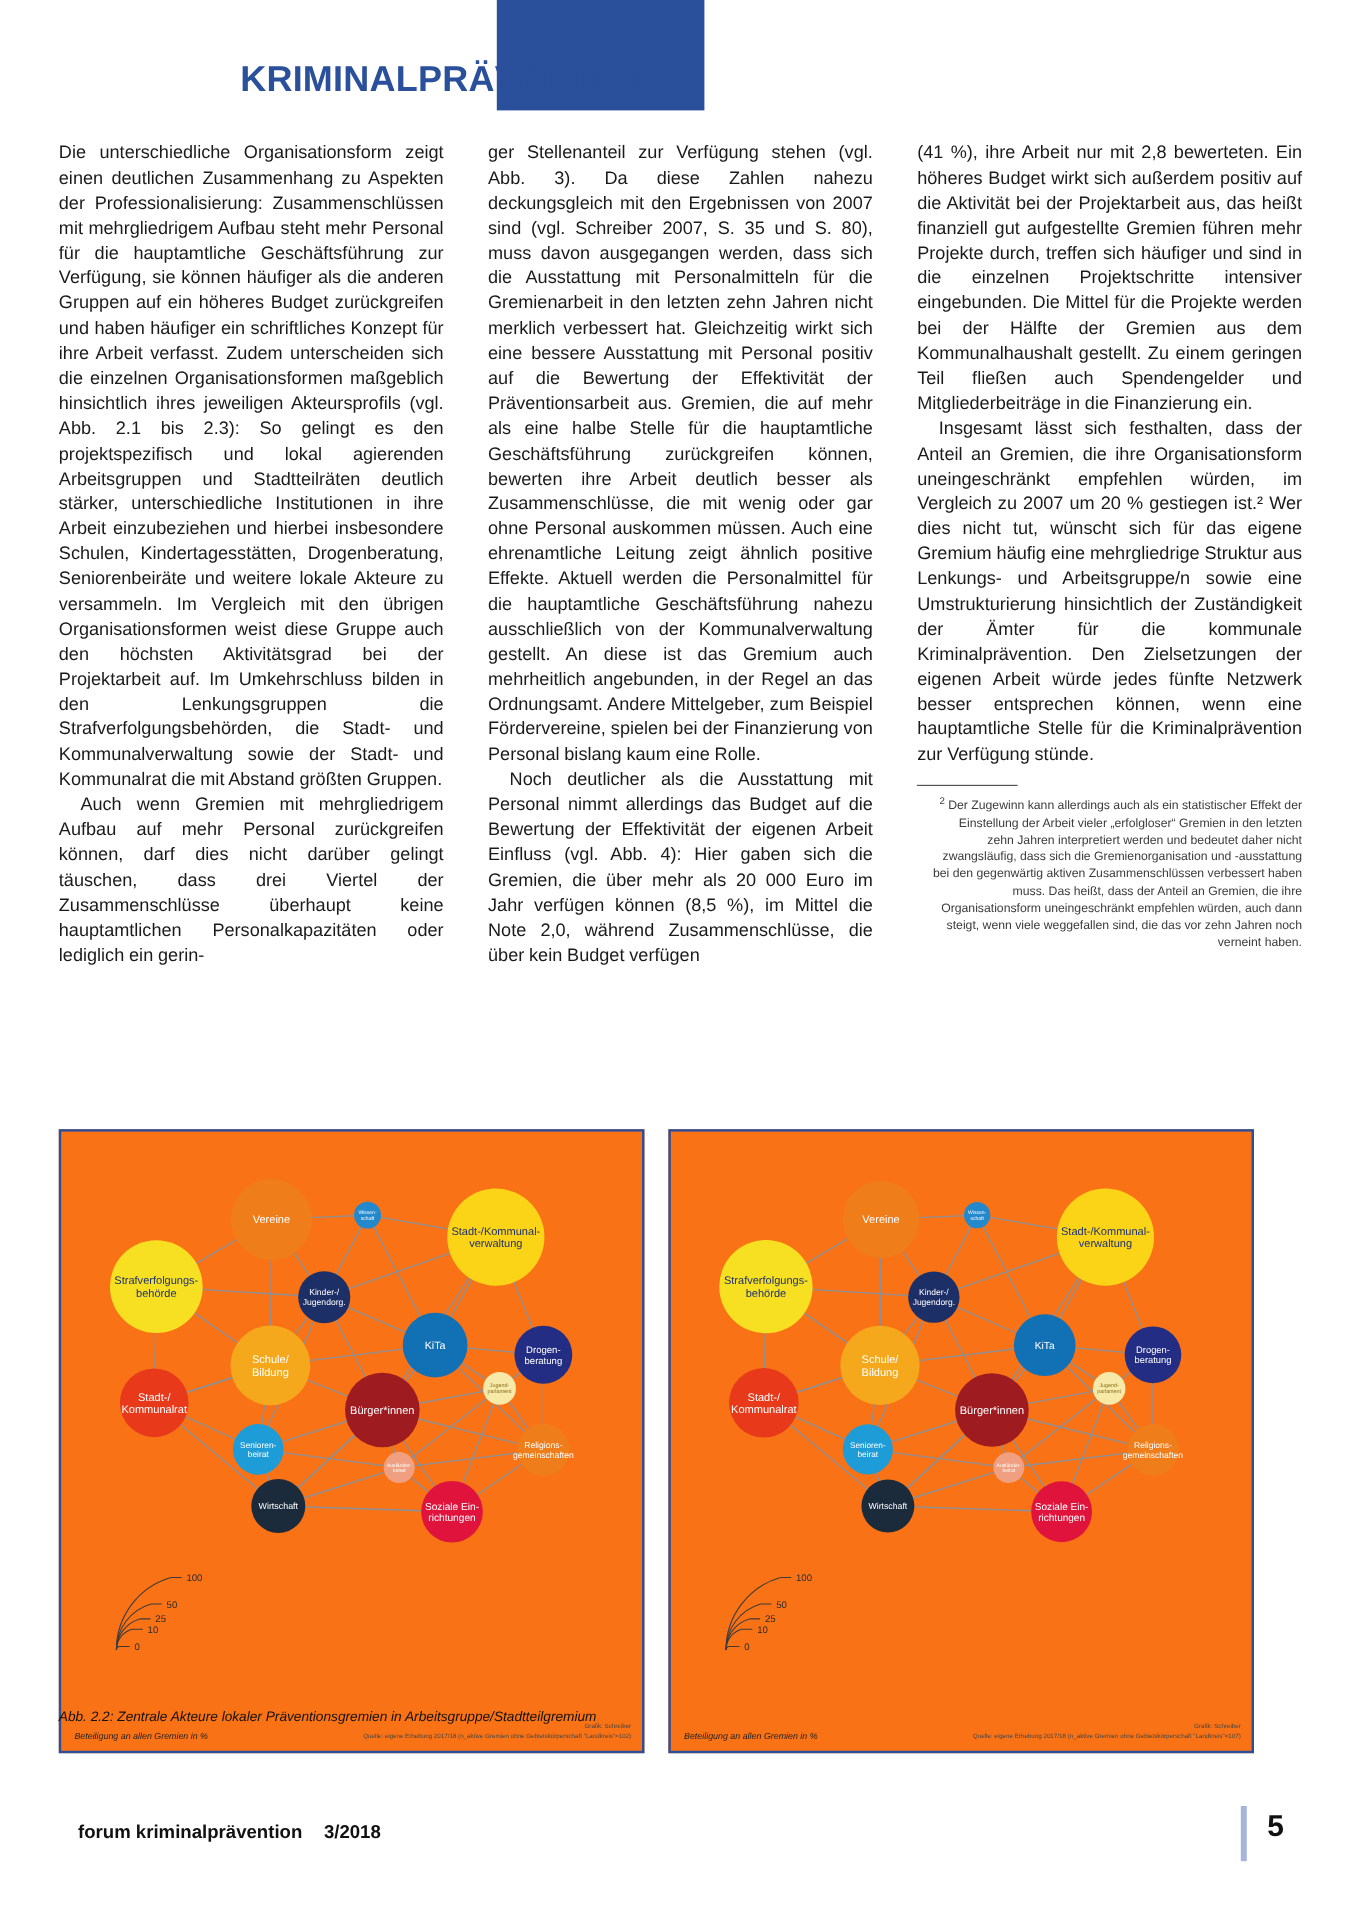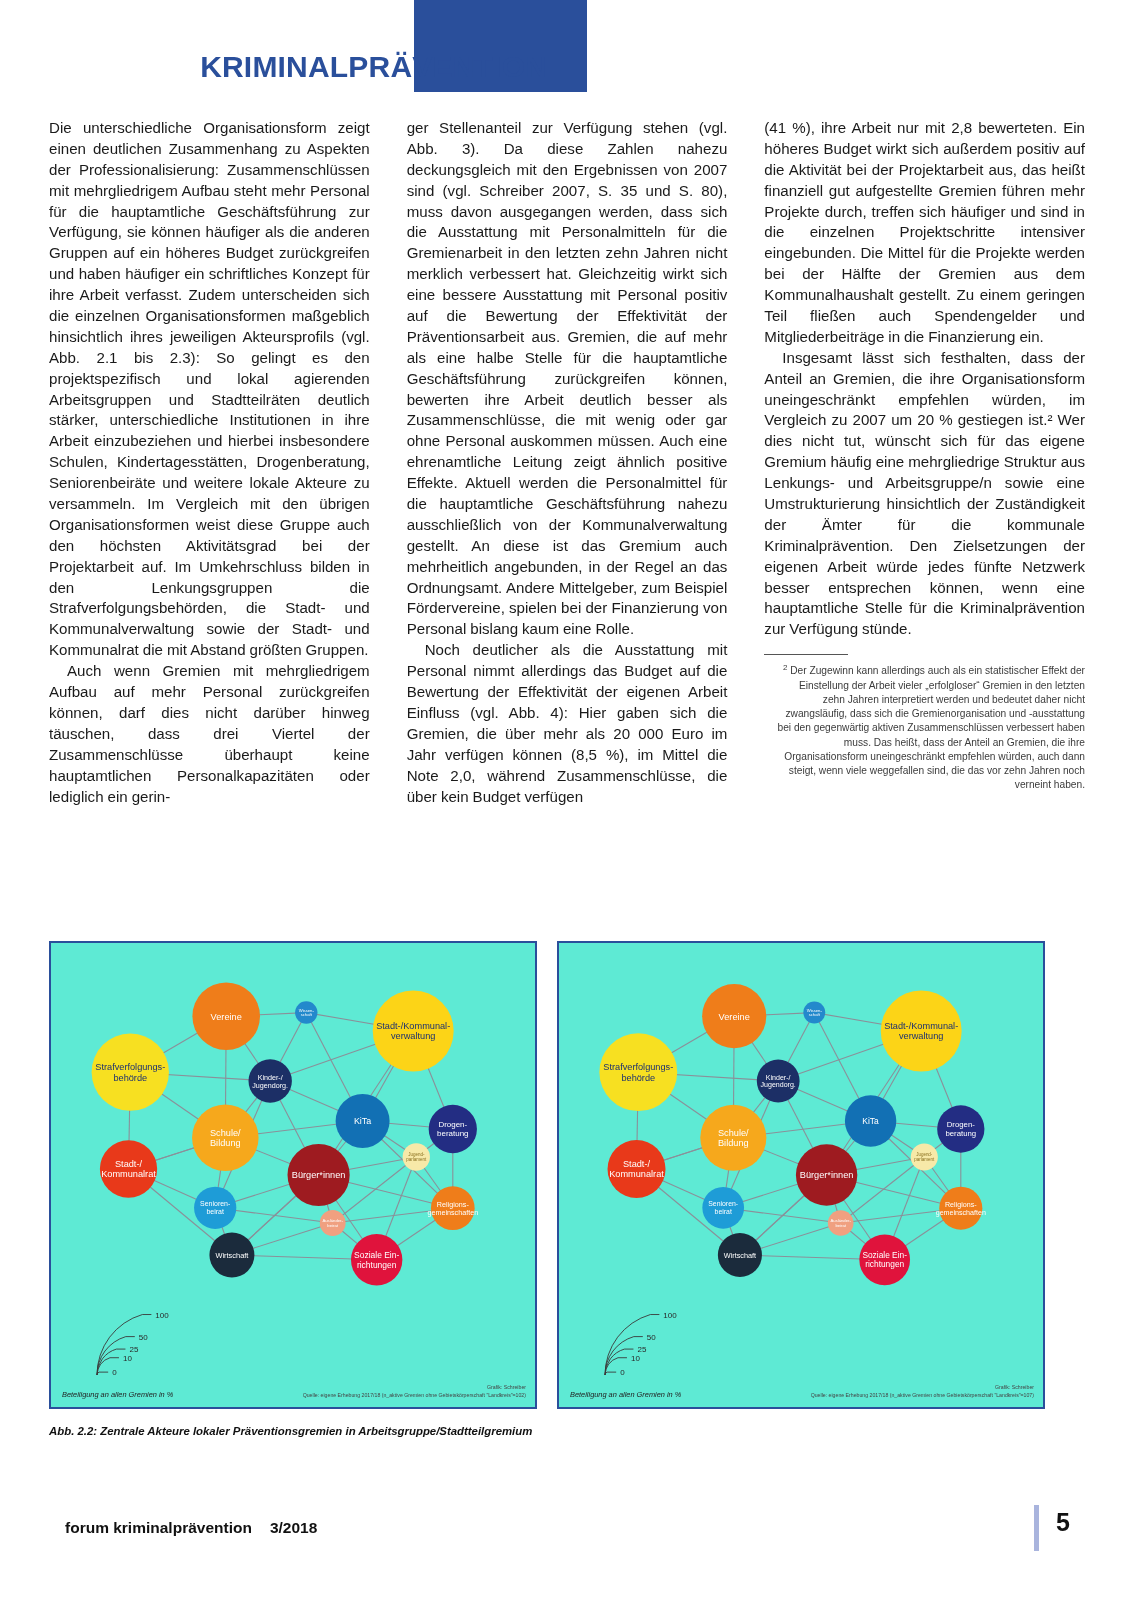--- a/index.html
+++ b/index.html
@@ -56,23 +56,23 @@
     padding-left:11px; text-indent:-11px;
   }
   .footnote sup { font-size:8px; }
 
   
   .figs {
     position:absolute; left:49px; top:941px; width:1036px; height:470px;
     display:flex; gap:20px;
   }
   .figbox {
-    width:488px; height:468px;
+    width:488px; height:520px;
     border:2.2px solid #2a4f9b;
-    background:#5eead4;
+    background:#f97316;
     position:relative;
     overflow:hidden;
   }
   .figbox svg { display:block; }
   .fig-footer-left {
     position:absolute; left:11px; bottom:8px;
     font-size:7.4px; color:#222;font-style:italic;
   }
   .fig-footer-right {
     position:absolute; right:9px; bottom:7px;
@@ -80,21 +80,21 @@
   }
   .fig-credit { font-size:5.2px; color:#444; display:block; line-height:1.5; }
   .fig-source { font-size:5.2px; color:#444; display:block; line-height:1.5; }
 
   .captions {
     position:absolute; left:49px; top:1424px; width:1036px;
     display:flex; gap:20px;
   }
   .caption {
     width:488px;
-    font-size:11.4px; font-style:italic; font-weight:bold;
+    font-size:11.4px; font-style:italic; font-weight:normal;
     line-height:1.28; color:#111;
   }
 
   
   .footer-text {
     position:absolute; left:49px; top:1519px;
     font-size:15.5px; font-weight:bold; color:#111;
     white-space:nowrap;
     margin-left:16px;
   }
@@ -113,21 +113,21 @@
 
 <div class="header-band"></div>
 <div class="header-title">
   <span class="kw1">KOMMUNALE</span><span class="kw2">KRIMINALPRÄVENTION</span>
 </div>
 
 <div class="cols">
 
   <div class="col">
     <p>Die unterschiedliche Organisationsform zeigt einen deutlichen Zusammenhang zu Aspekten der Professionalisierung: Zusammenschlüssen mit mehrgliedrigem Aufbau steht mehr Personal für die hauptamtliche Geschäftsführung zur Verfügung, sie können häufiger als die anderen Gruppen auf ein höheres Budget zurückgreifen und haben häufiger ein schriftliches Konzept für ihre Arbeit verfasst. Zudem unterscheiden sich die einzelnen Organisationsformen maßgeblich hinsichtlich ihres jeweiligen Akteursprofils (vgl. Abb. 2.1 bis 2.3): So gelingt es den projektspezifisch und lokal agierenden Arbeitsgruppen und Stadtteilräten deutlich stärker, unterschiedliche Institutionen in ihre Arbeit einzubeziehen und hierbei insbesondere Schulen, Kindertagesstätten, Drogenberatung, Seniorenbeiräte und weitere lokale Akteure zu versammeln. Im Vergleich mit den übrigen Organisationsformen weist diese Gruppe auch den höchsten Aktivitätsgrad bei der Projektarbeit auf. Im Umkehrschluss bilden in den Lenkungsgruppen die Strafverfolgungsbehörden, die Stadt- und Kommunalverwaltung sowie der Stadt- und Kommunalrat die mit Abstand größten Gruppen.</p>
-    <p>Auch wenn Gremien mit mehrgliedrigem Aufbau auf mehr Personal zurückgreifen können, darf dies nicht darüber hinweg täuschen, dass drei Viertel der Zusammenschlüsse überhaupt keine hauptamtlichen Personalkapazitäten oder lediglich ein gerin-</p>
+    <p>Auch wenn Gremien mit mehrgliedrigem Aufbau auf mehr Personal zurückgreifen können, darf dies nicht darüber gelingt täuschen, dass drei Viertel der Zusammenschlüsse überhaupt keine hauptamtlichen Personalkapazitäten oder lediglich ein gerin-</p>
   </div>
 
   <div class="col">
     <p>ger Stellenanteil zur Verfügung stehen (vgl. Abb. 3). Da diese Zahlen nahezu deckungsgleich mit den Ergebnissen von 2007 sind (vgl. Schreiber 2007, S. 35 und S. 80), muss davon ausgegangen werden, dass sich die Ausstattung mit Personalmitteln für die Gremienarbeit in den letzten zehn Jahren nicht merklich verbessert hat. Gleichzeitig wirkt sich eine bessere Ausstattung mit Personal positiv auf die Bewertung der Effektivität der Präventionsarbeit aus. Gremien, die auf mehr als eine halbe Stelle für die hauptamtliche Geschäftsführung zurückgreifen können, bewerten ihre Arbeit deutlich besser als Zusammenschlüsse, die mit wenig oder gar ohne Personal auskommen müssen. Auch eine ehrenamtliche Leitung zeigt ähnlich positive Effekte. Aktuell werden die Personalmittel für die hauptamtliche Geschäftsführung nahezu ausschließlich von der Kommunalverwaltung gestellt. An diese ist das Gremium auch mehrheitlich angebunden, in der Regel an das Ordnungsamt. Andere Mittelgeber, zum Beispiel Fördervereine, spielen bei der Finanzierung von Personal bislang kaum eine Rolle.</p>
     <p>Noch deutlicher als die Ausstattung mit Personal nimmt allerdings das Budget auf die Bewertung der Effektivität der eigenen Arbeit Einfluss (vgl. Abb. 4): Hier gaben sich die Gremien, die über mehr als 20 000 Euro im Jahr verfügen können (8,5 %), im Mittel die Note 2,0, während Zusammenschlüsse, die über kein Budget verfügen</p>
   </div>
 
   <div class="col">
     <p>(41 %), ihre Arbeit nur mit 2,8 bewerteten. Ein höheres Budget wirkt sich außerdem positiv auf die Aktivität bei der Projektarbeit aus, das heißt finanziell gut aufgestellte Gremien führen mehr Projekte durch, treffen sich häufiger und sind in die einzelnen Projektschritte intensiver eingebunden. Die Mittel für die Projekte werden bei der Hälfte der Gremien aus dem Kommunalhaushalt gestellt. Zu einem geringen Teil fließen auch Spendengelder und Mitgliederbeiträge in die Finanzierung ein.</p>
     <p>Insgesamt lässt sich festhalten, dass der Anteil an Gremien, die ihre Organisationsform uneingeschränkt empfehlen würden, im Vergleich zu 2007 um 20 % gestiegen ist.² Wer dies nicht tut, wünscht sich für das eigene Gremium häufig eine mehrgliedrige Struktur aus Lenkungs- und Arbeitsgruppe/n sowie eine Umstrukturierung hinsichtlich der Zuständigkeit der Ämter für die kommunale Kriminalprävention. Den Zielsetzungen der eigenen Arbeit würde jedes fünfte Netzwerk besser entsprechen können, wenn eine hauptamtliche Stelle für die Kriminalprävention zur Verfügung stünde.</p>

